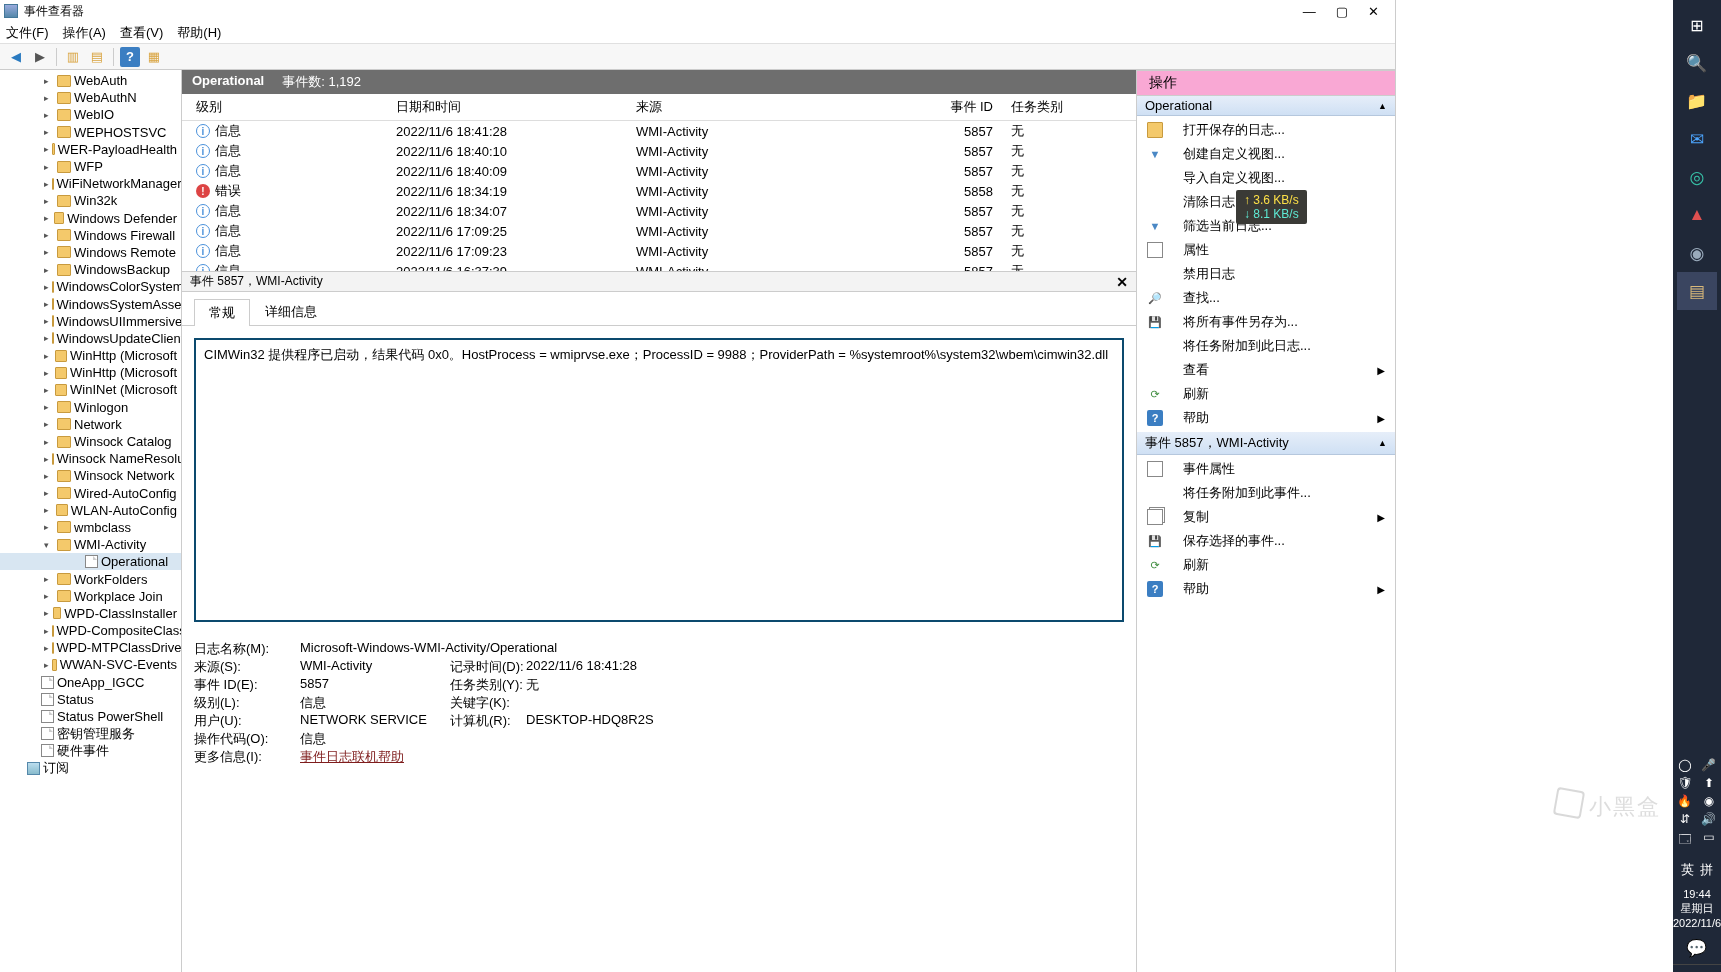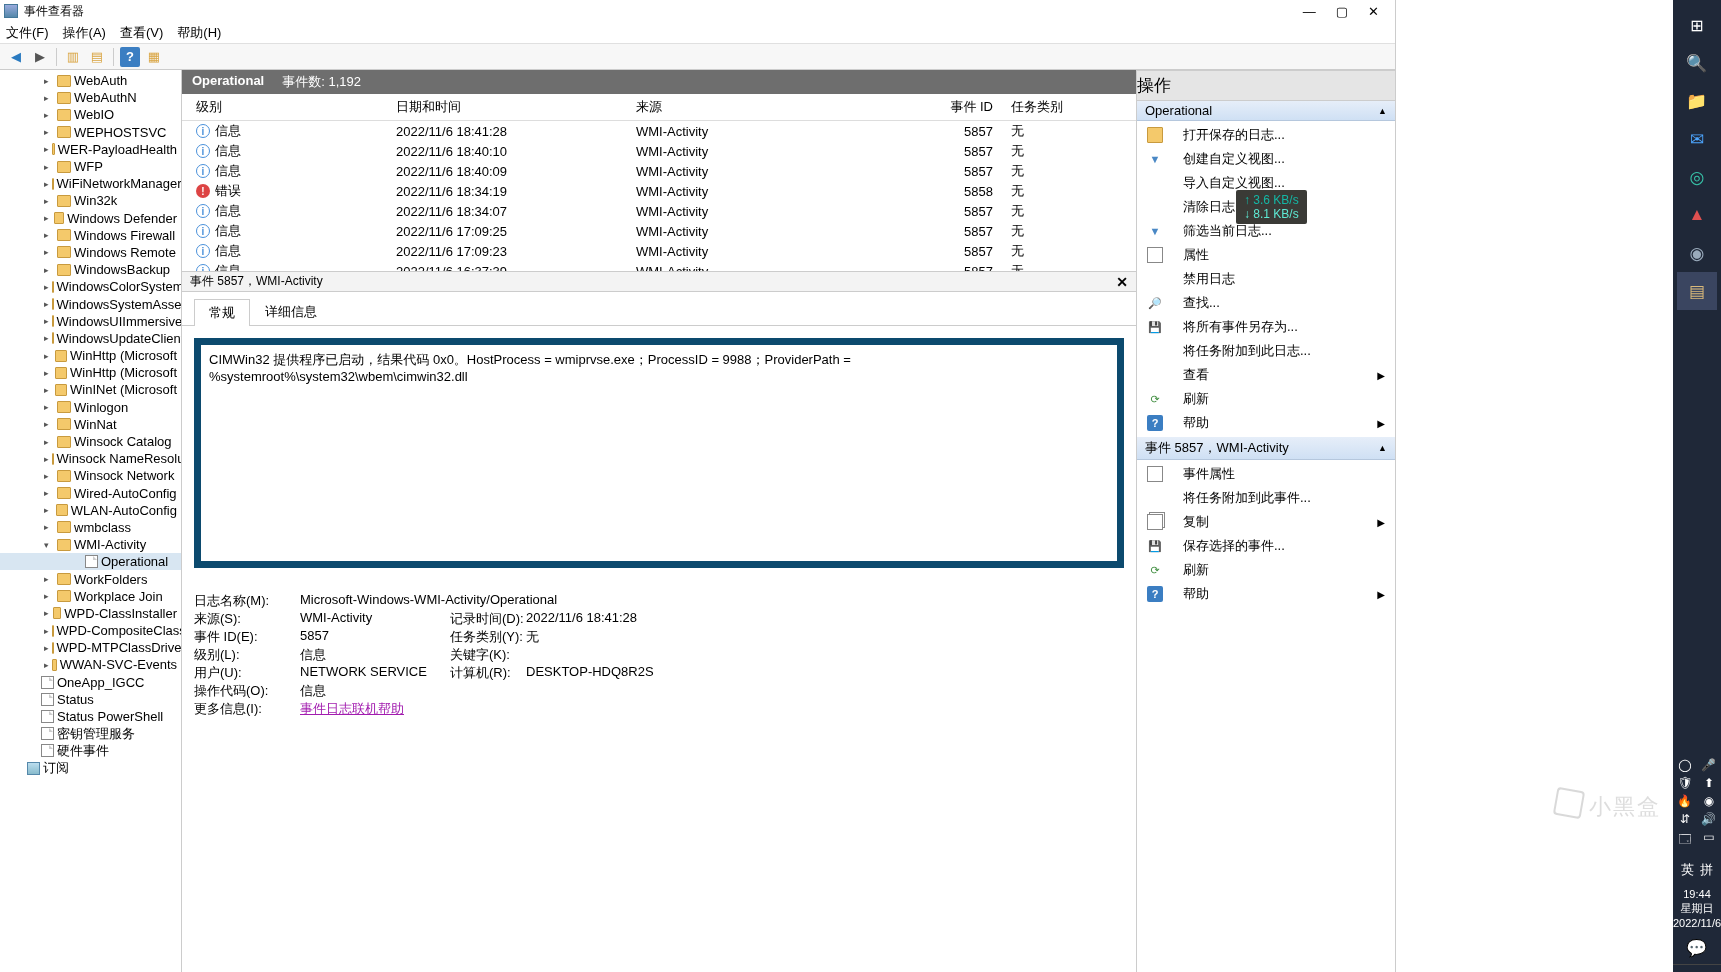--- a/index.html
+++ b/index.html
@@ -61,45 +61,45 @@
 .ic-error { width: 14px; height: 14px; border-radius: 50%; background: #d44; color: #fff; font-size: 10px; display: inline-flex; align-items: center; justify-content: center; font-weight: bold; }
 
 .detail-hdr { display: flex; justify-content: space-between; align-items: center; background: #f3f3f3; border-bottom: 1px solid #ccc; padding: 1px 8px; font-size: 12px; font-family: "NSimSun", monospace; }
 .detail-hdr .close { font-size: 14px; font-weight: bold; font-family: sans-serif; }
 
 .tabs { display: flex; gap: 0; padding: 6px 8px 0 12px; font-size: 13px; border-bottom: 1px solid #ccc; }
 .tab { padding: 4px 14px; border: 1px solid transparent; border-bottom: none; cursor: default; }
 .tab.active { border-color: #ccc; background: #fff; position: relative; top: 1px; }
 
 .detail-body { flex: 1; padding: 12px; display: flex; flex-direction: column; }
-.detail-msg { border: 7px solid #0c4a6e; padding: 6px 8px; font-size: 13px; height: 230px; margin-bottom: 24px; }
+.detail-msg { border: 2px solid #0c4a6e; padding: 6px 8px; font-size: 13px; height: 284px; margin-bottom: 18px; }
 .detail-grid { font-size: 13px; display: grid; grid-template-columns: 106px 150px 76px 200px; row-gap: 0; }
-.detail-grid .link { color: #a21caf; text-decoration: underline; }
+.detail-grid .link { color: #7f1d1d; text-decoration: underline; }
 
 
 .actions-pane { width: 258px; display: flex; flex-direction: column; border-top: 1px solid #ccc; background:#fff; overflow:hidden;}
-.actions-hdr { background: #e5e5e5; border-bottom: 1px solid #ccc; padding: 3px 0; font-size: 17px; }
+.actions-hdr { background: #f9a8d4; border-bottom: 1px solid #ccc; padding: 3px 12px; font-size: 14px; }
 .actions-sub { background: linear-gradient(#e6eef9, #cfe0f4); border-bottom: 1px solid #b5c7dd; padding: 2px 8px; font-size: 13px; display: flex; justify-content: space-between; align-items: center; }
 .actions-sub .caret-up { font-size: 9px; }
 .actions-list { padding: 2px 0; }
 .action-item { display: flex; align-items: center; gap: 20px; padding: 3px 10px; font-size: 13px; position: relative; }
 .action-item .ic { width: 16px; height: 16px; display: inline-flex; align-items: center; justify-content: center; font-size: 11px; }
 .action-item .arrow { margin-left: auto; font-size: 10px; }
 .ic-folder2 { background: #f4c96b; border: 1px solid #c89a3e; border-radius: 1px; }
 .ic-filter { color: #4a88c5; }
 .ic-prop { background: #fff; border: 1px solid #888; }
 .ic-find { color: #333; }
 .ic-save { color: #333; }
 .ic-refresh { color: #3a8a3a; }
 .ic-help { background: #3b7ec2; color: #fff; font-weight: bold; border-radius: 2px; font-size: 11px; }
 .ic-copy { background: #fff; border: 1px solid #888; box-shadow: 2px -2px 0 -1px #fff, 2px -2px 0 0 #888; }
 
 
 .net-overlay { position: absolute; left: 1236px; top: 190px; background: #3a3a36; color: #fff; font-size: 12px; padding: 3px 8px; border-radius: 2px; z-index: 50; font-family: Consolas, monospace; }
-.net-overlay .up { color: #14b8a6; }
+.net-overlay .up { color: #fde047; }
 .net-overlay .dn { color: #5eead4; }
 
 
 .right-strip { position: absolute; left: 1396px; top: 0; width: 325px; height: 100%; background: #fff; }
 .taskbar-v { position: absolute; right: 0; top: 0; width: 48px; height: 100%; background: #1f2838; display: flex; flex-direction: column; align-items: center; padding-top: 6px; }
 .taskbar-v .tb-icon { width: 40px; height: 38px; display: flex; align-items: center; justify-content: center; font-size: 17px; color: #fff; }
 .taskbar-v .win { font-size: 16px; color: #fff; }
 .taskbar-v .tray { margin-top: auto; display: grid; grid-template-columns: 20px 20px; gap: 4px 4px; padding: 6px; font-size: 12px; color: #fff; justify-items: center; }
 .taskbar-v .ime { display: flex; gap: 6px; padding: 4px; font-size: 13px; color: #fff; }
 .taskbar-v .clock { text-align: center; color: #fff; font-size: 11px; padding: 4px 0; line-height: 1.3; }
@@ -240,21 +240,21 @@
           <span>WinINet (Microsoft</span>
         </div>
         <div class="row ind1">
           <span class="caret">▸</span>
           <span class="folder"></span>
           <span>Winlogon</span>
         </div>
         <div class="row ind1">
           <span class="caret">▸</span>
           <span class="folder"></span>
-          <span>WinNat</span>
+          <span>Network</span>
         </div>
         <div class="row ind1">
           <span class="caret">▸</span>
           <span class="folder"></span>
           <span>Winsock Catalog</span>
         </div>
         <div class="row ind1">
           <span class="caret">▸</span>
           <span class="folder"></span>
           <span>Winsock NameResolution</span>

